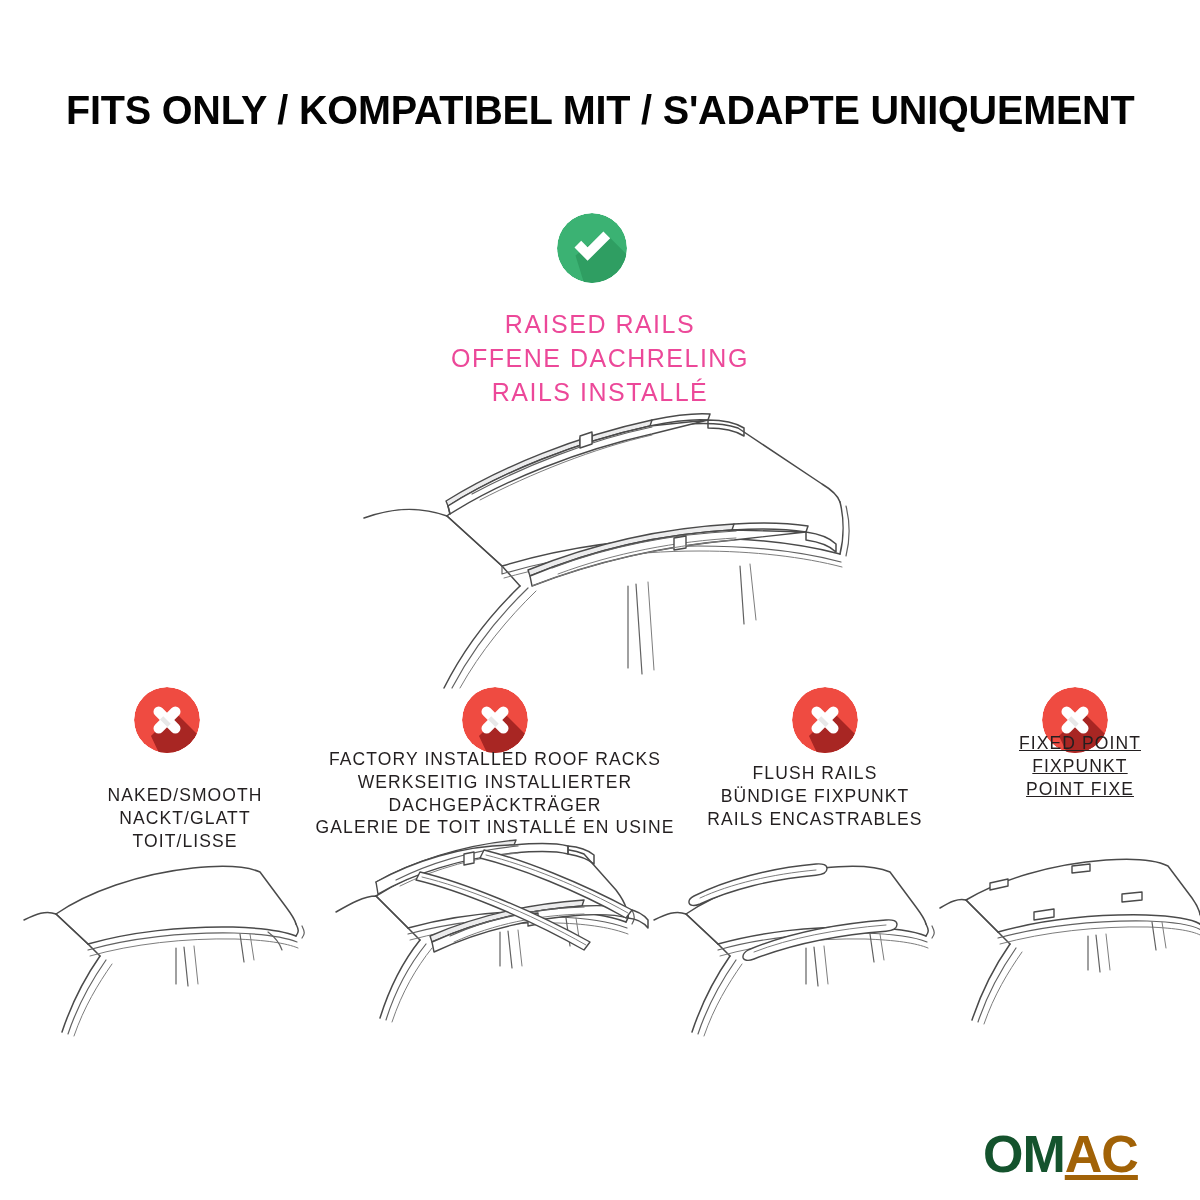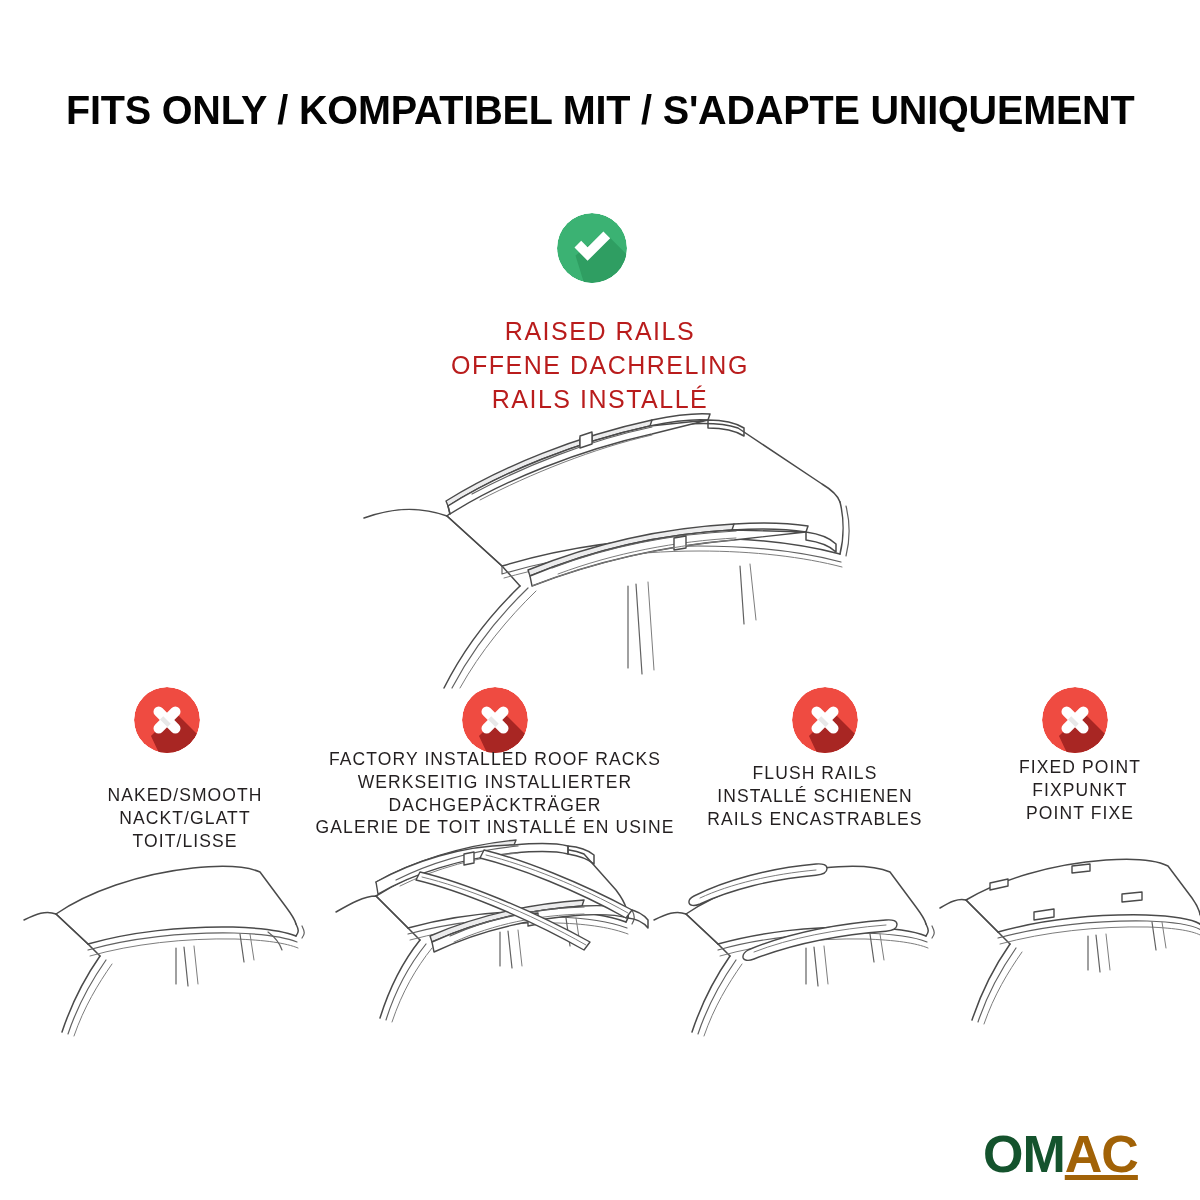--- a/index.html
+++ b/index.html
@@ -49,35 +49,35 @@
     text-align: center;
     color: #231f20;
     line-height: 1.30;
     letter-spacing: 1.1px;
     font-weight: 400;
   }
   .label-block .ln { display: block; white-space: nowrap; }
 
   #label-ok {
     left: 300px;
-    top: 314px;
+    top: 307px;
     width: 600px;
     font-size: 25px;
     letter-spacing: 1.5px;
     line-height: 1.36;
-    color: #b91c1c;
+    color: #ec4899;
   }
 
   .label-no {
     font-size: 17.5px;
   }
   #label-naked   { left: 20px;  top: 784px; width: 330px; }
   #label-factory { left: 295px; top: 748px; width: 400px; }
   #label-flush   { left: 660px; top: 762px; width: 310px; }
-  #label-fixed   { left: 960px; top: 756px; width: 240px; }
+  #label-fixed   { left: 960px; top: 732px; width: 240px; text-decoration: underline; }
 
   
   .illus { position: absolute; }
   .illus svg { display: block; overflow: visible; }
   .ln-s { fill: none; stroke: #4a4a4a; stroke-width: 1.5; stroke-linecap: round; stroke-linejoin: round; }
   .ln-m { fill: none; stroke: #616161; stroke-width: 1.2; stroke-linecap: round; stroke-linejoin: round; }
   .ln-t { fill: none; stroke: #7d7d7d; stroke-width: 1; stroke-linecap: round; stroke-linejoin: round; }
   .fl-g { fill: #ececed; stroke: #4a4a4a; stroke-width: 1.4; stroke-linejoin: round; }
   .fl-w { fill: #ffffff; stroke: #4a4a4a; stroke-width: 1.4; stroke-linejoin: round; }
 
@@ -305,21 +305,21 @@
           <rect x="17" y="29.5" width="36" height="11" rx="5.5" transform="rotate(45 35 35)"></rect>
           <rect x="17" y="29.5" width="36" height="11" rx="5.5" transform="rotate(-45 35 35)"></rect>
         </g>
         <path d="M31 31 L39 39 L35.5 42.5 L27.5 34.5 Z" fill="#e3e3e3" opacity="0.85"></path>
       </g>
     </svg>
   </div>
 
   <div class="label-block label-no" id="label-flush">
     <span class="ln">FLUSH RAILS</span>
-    <span class="ln">INSTALLÉ SCHIENEN</span>
+    <span class="ln">BÜNDIGE FIXPUNKT</span>
     <span class="ln">RAILS ENCASTRABLES</span>
   </div>
 
   <div class="illus" id="illus-flush">
     <svg width="300" height="240" viewBox="0 0 300 240" aria-hidden="true">
       <path class="ln-s" d="M38 62 C70 40 120 22 175 16 C205 13 228 14 242 20 L268 55 C274 63 277 68 278 72"></path>
       <path class="ln-s" d="M6 68 C18 62 28 58 38 62 L70 92"></path>
       <path class="ln-s" d="M38 62 L70 92 L82 104"></path>
       <path class="ln-s" d="M70 92 C112 80 165 74 215 75 C245 76 266 79 278 84"></path>
       <path class="ln-m" d="M70 98 C112 86 166 80 216 81 C246 82 267 85 279 90"></path>

